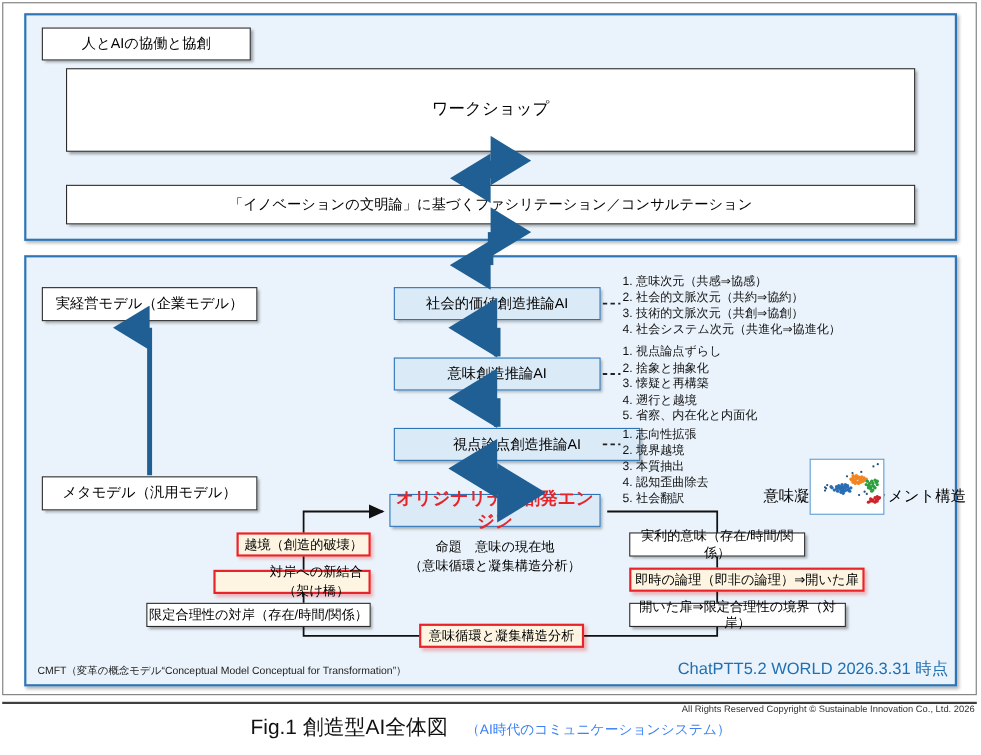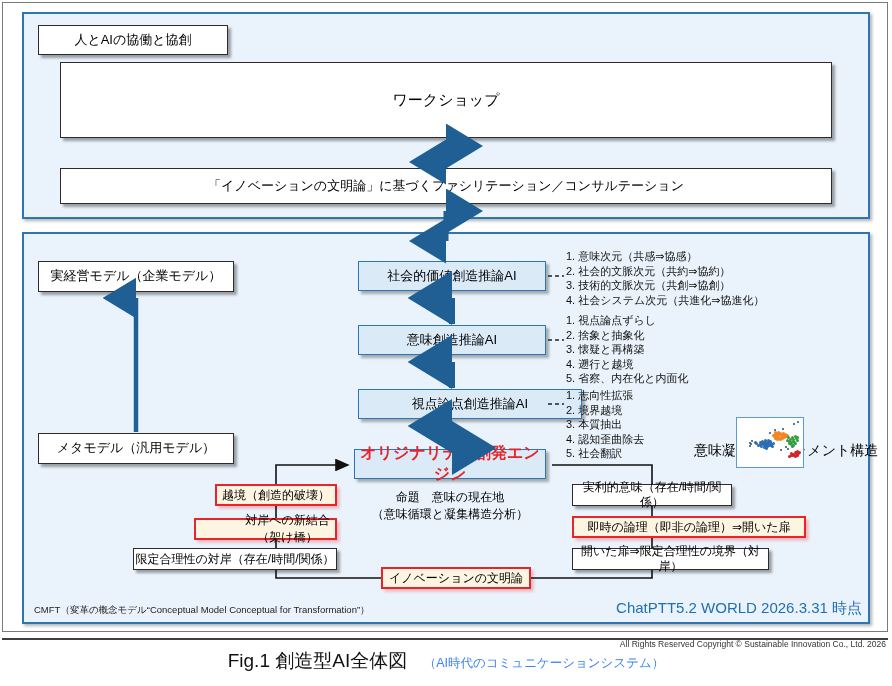--- a/index.html
+++ b/index.html
@@ -254,29 +254,29 @@
   <div class="rbox t12" style="left:194px;top:518px;width:143px;height:22px;padding-left:44px;">
     <span>対岸への新結合（架け橋）</span>
   </div>
   <div class="wbox t12" style="left:133px;top:548px;width:204px;height:22px;">
     <span>限定合理性の対岸（存在/時間/関係）</span>
   </div>
 
   <div class="wbox t12" style="left:572px;top:484px;width:160px;height:22px;">
     <span>実利的意味（存在/時間/関係）</span>
   </div>
-  <div class="rbox t12" style="left:572px;top:516px;width:234px;height:22px;justify-content:center;">
+  <div class="rbox t12" style="left:572px;top:516px;width:214px;height:22px;justify-content:center;">
     <span>即時の論理（即非の論理）⇒開いた扉</span>
   </div>
   <div class="wbox t12" style="left:572px;top:548px;width:197px;height:22px;">
     <span>開いた扉⇒限定合理性の境界（対岸）</span>
   </div>
 
   <div class="rbox t12" style="left:381px;top:567px;width:150px;height:22px;">
-    <span>イノベーションの文明論</span>
+    <span>意味循環と凝集構造分析</span>
   </div>
 
   <div id="cmft-note">
     <span>CMFT（変革の概念モデル“Conceptual Model Conceptual for Transformation”）</span>
   </div>
   <div id="chatptt">
     <span>ChatPTT5.2 WORLD 2026.3.31 時点</span>
   </div>
 
   <svg id="links">

